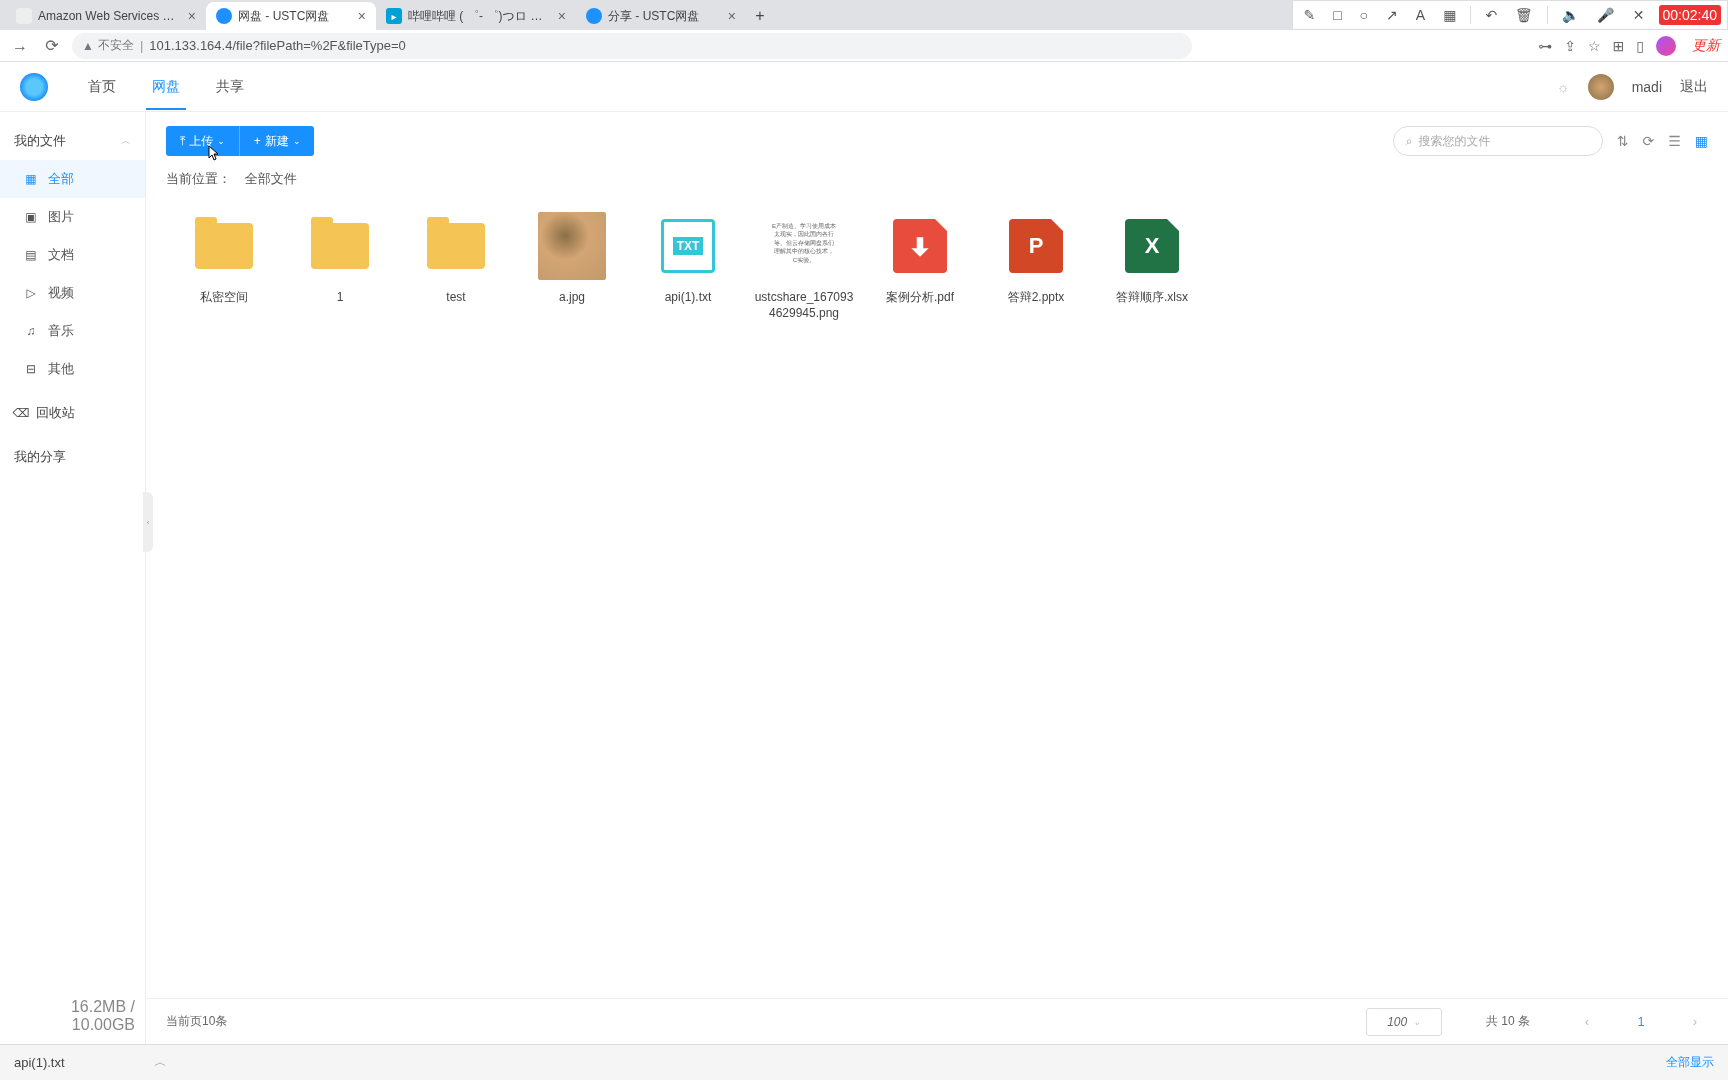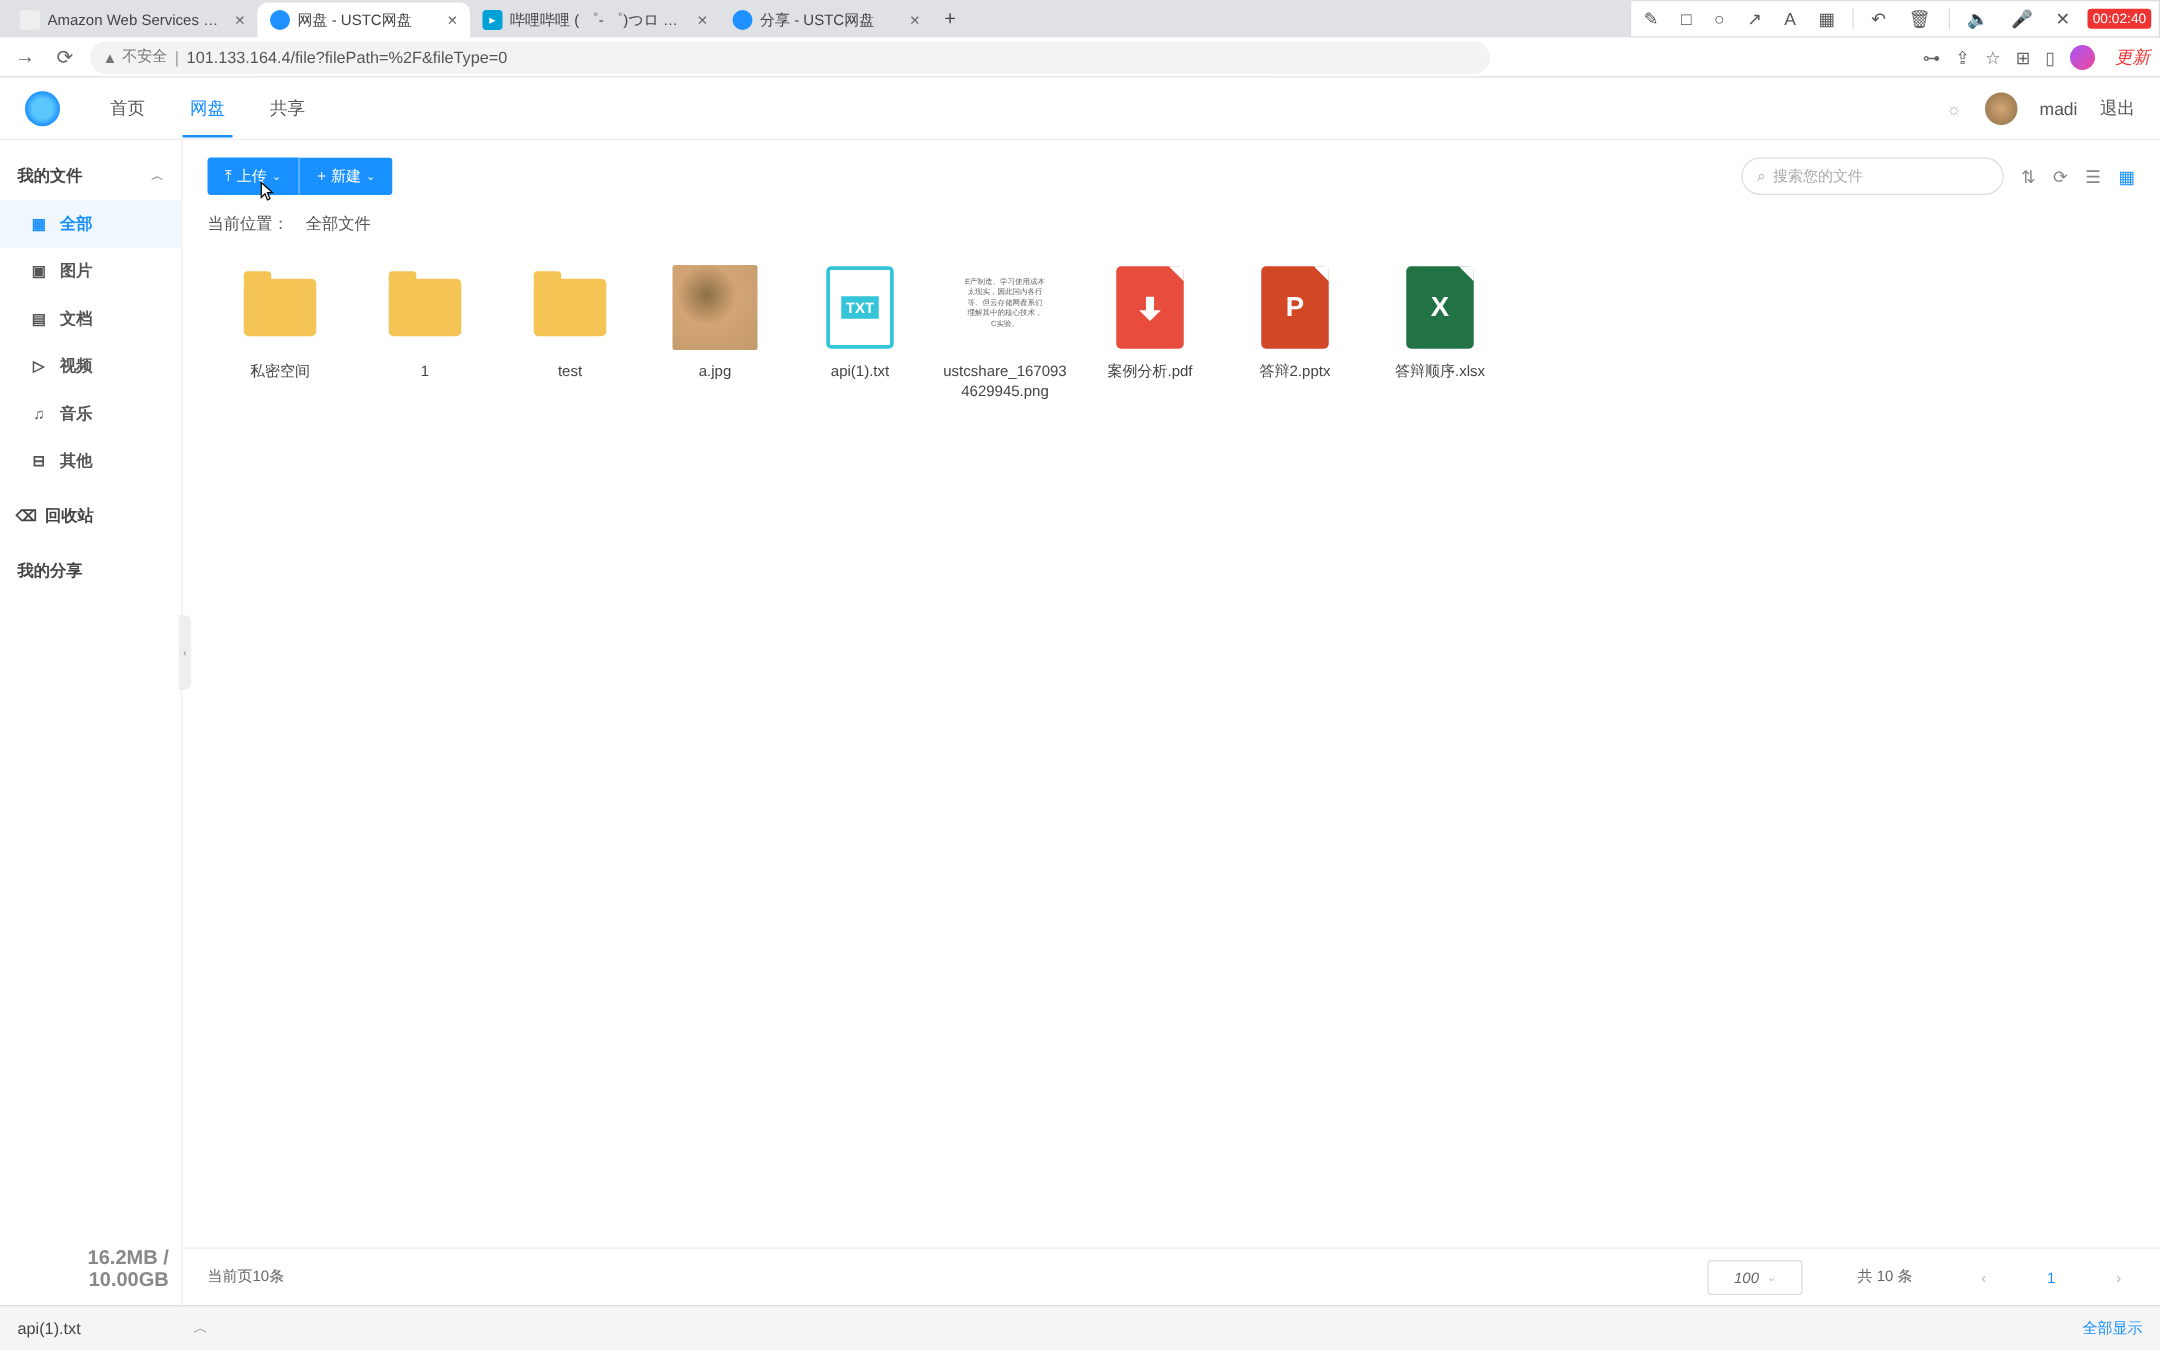--- a/index.html
+++ b/index.html
@@ -18,37 +18,37 @@
     .nav-btn { width:24px; height:24px; display:flex; align-items:center; justify-content:center; color:#666; cursor:pointer; }
     .urlbox { flex:1; display:flex; align-items:center; background:#f1f3f4; border-radius:14px; height:26px; padding:0 10px; font-size:13px; color:#555; gap:6px; max-width:1120px;}
     .urlbox .insecure { color:#777; font-size:12px; display:flex; align-items:center; gap:4px; }
     .urlbox .sep { color:#999; }
     .url-icons { display:flex; gap:12px; color:#666; align-items:center; }
     .url-icons span { cursor:pointer; font-size:14px; }
     .avatar-dot { width:20px; height:20px; border-radius:50%; background:linear-gradient(135deg,#a855f7,#ec4899); }
     .toolbar-ext { position:absolute; top:0; right:0; height:30px; display:flex; align-items:center; gap:10px; padding:0 6px; background:#fff; border:1px solid #ddd; font-size:14px; color:#555;}
     .toolbar-ext .tbico { cursor:pointer; padding:2px 4px;}
     .toolbar-ext .divider { width:1px; height:18px; background:#ddd; }
-    .rec-badge { background:#e33; color:#fff; font-size:11px; padding:2px 4px; border-radius:3px; }
+    .rec-badge { background:#e33; color:#fff; font-size:14px; padding:2px 4px; border-radius:3px; }
     .update-btn { color:#e33; font-size:12px; margin-left:4px;font-style:italic;}
     
     
     .app-header { height:50px; display:flex; align-items:center; padding:0 20px; border-bottom:1px solid #eee; }
     .logo { width:28px; height:28px; border-radius:50%; background:radial-gradient(circle,#5ac8fa 40%,#1e90ff 70%); margin-right:40px; }
     .nav-tabs { display:flex; gap:36px; }
     .nav-tab { font-size:14px; color:#555; padding:14px 0; cursor:pointer; position:relative; }
     .nav-tab.active { color:#1890ff; }
     .nav-tab.active::after { content:""; position:absolute; bottom:0; left:-6px; right:-6px; height:2px; background:#1890ff; }
     .header-right { margin-left:auto; display:flex; align-items:center; gap:18px; color:#555; font-size:14px; }
     .gear { color:#bbb; cursor:pointer;}
     .user-av { width:26px; height:26px; border-radius:50%; background:radial-gradient(circle,#d4a574,#8b6f47); }
     
     
     .main { display:flex; height:calc(100% - 112px - 36px); }
-    .sidebar { width:146px; border-right:1px solid #eee; display:flex; flex-direction:column; padding-top:10px; position:relative;font-weight:bold;}
+    .sidebar { width:146px; border-right:1px solid #eee; display:flex; flex-direction:column; padding-top:10px; position:relative;}
     .side-sec { padding:10px 14px; font-size:13px; color:#444; display:flex; align-items:center; gap:8px; cursor:pointer; }
     .side-sec .chev { margin-left:auto; color:#999; font-size:10px;}
     .side-item { padding:10px 14px 10px 24px; font-size:13px; color:#555; display:flex; align-items:center; gap:10px; cursor:pointer; }
     .side-item.active { color:#1890ff; background:#f0f7ff; }
     .side-ico { width:14px; height:14px; display:inline-flex; align-items:center; justify-content:center; font-size:12px;}
     .storage { margin-top:auto; padding:10px; font-size:16px; color:#888; text-align:right; }
     .collapse-handle { position:absolute; right:-8px; top:380px; width:10px; height:60px; background:#eee; border-radius:0 6px 6px 0; display:flex; align-items:center; justify-content:center; font-size:8px; color:#999; cursor:pointer;}
     
     .content { flex:1; display:flex; flex-direction:column; }
     .toolbar { padding:14px 20px 8px; display:flex; align-items:center; gap:0; }
@@ -62,21 +62,21 @@
     
     .breadcrumb { padding:6px 20px 14px; font-size:13px; color:#555; }
     .breadcrumb .bc-link { color:#555; margin-left:10px;}
     
     .file-grid { flex:1; padding:10px 20px; display:flex; flex-wrap:wrap; gap:24px 0; align-content:flex-start; overflow:auto;}
     .file-item { width:116px; display:flex; flex-direction:column; align-items:center; gap:10px; cursor:pointer; font-size:12px; color:#444; text-align:center;}
     .file-icon { width:68px; height:68px; display:flex; align-items:center; justify-content:center; }
     .folder-ico { width:58px; height:46px; background:#f4c454; border-radius:4px; position:relative;}
     .folder-ico::before { content:""; position:absolute; top:-6px; left:0; width:22px; height:8px; background:#f4c454; border-radius:3px 3px 0 0;}
     .img-thumb { width:68px; height:68px; background:radial-gradient(circle at 40% 35%, #8b6f47 0%, #d4a574 40%, #c19a6b 100%); border-radius:2px;}
-    .doc-ico { width:54px; height:66px; border-radius:4px; display:flex; align-items:center; justify-content:center; color:#fff; font-weight:bold; font-size:14px; position:relative;}
+    .doc-ico { width:54px; height:54px; border-radius:4px; display:flex; align-items:center; justify-content:center; color:#fff; font-weight:bold; font-size:14px; position:relative;}
     .doc-ico::after { content:""; position:absolute; top:0; right:0; border-style:solid; border-width:0 12px 12px 0; border-color:transparent #fff transparent transparent;}
     .txt-ico  { border:3px solid #34c5d9; color:#34c5d9; background:#fff;}
     .txt-ico .lbl { background:#34c5d9; color:#fff; padding:2px 4px; font-size:12px;}
     .png-thumb { width:76px; height:52px; background:#fff; font-size:6px; line-height:1.4; color:#666; padding:2px; overflow:hidden;}
     .vid-ico { background:#b084e8;}
     .vid-ico .play{ width:22px; height:16px; background:#fff; border-radius:3px; position:relative;}
     .vid-ico .play::after{content:"";position:absolute;left:8px;top:3px;border-style:solid;border-width:5px 0 5px 7px;border-color:transparent transparent transparent #b084e8;}
     .pdf-ico { background:#e74c3c;}
     .ppt-ico { background:#d24726;}
     .xls-ico { background:#217346;}

